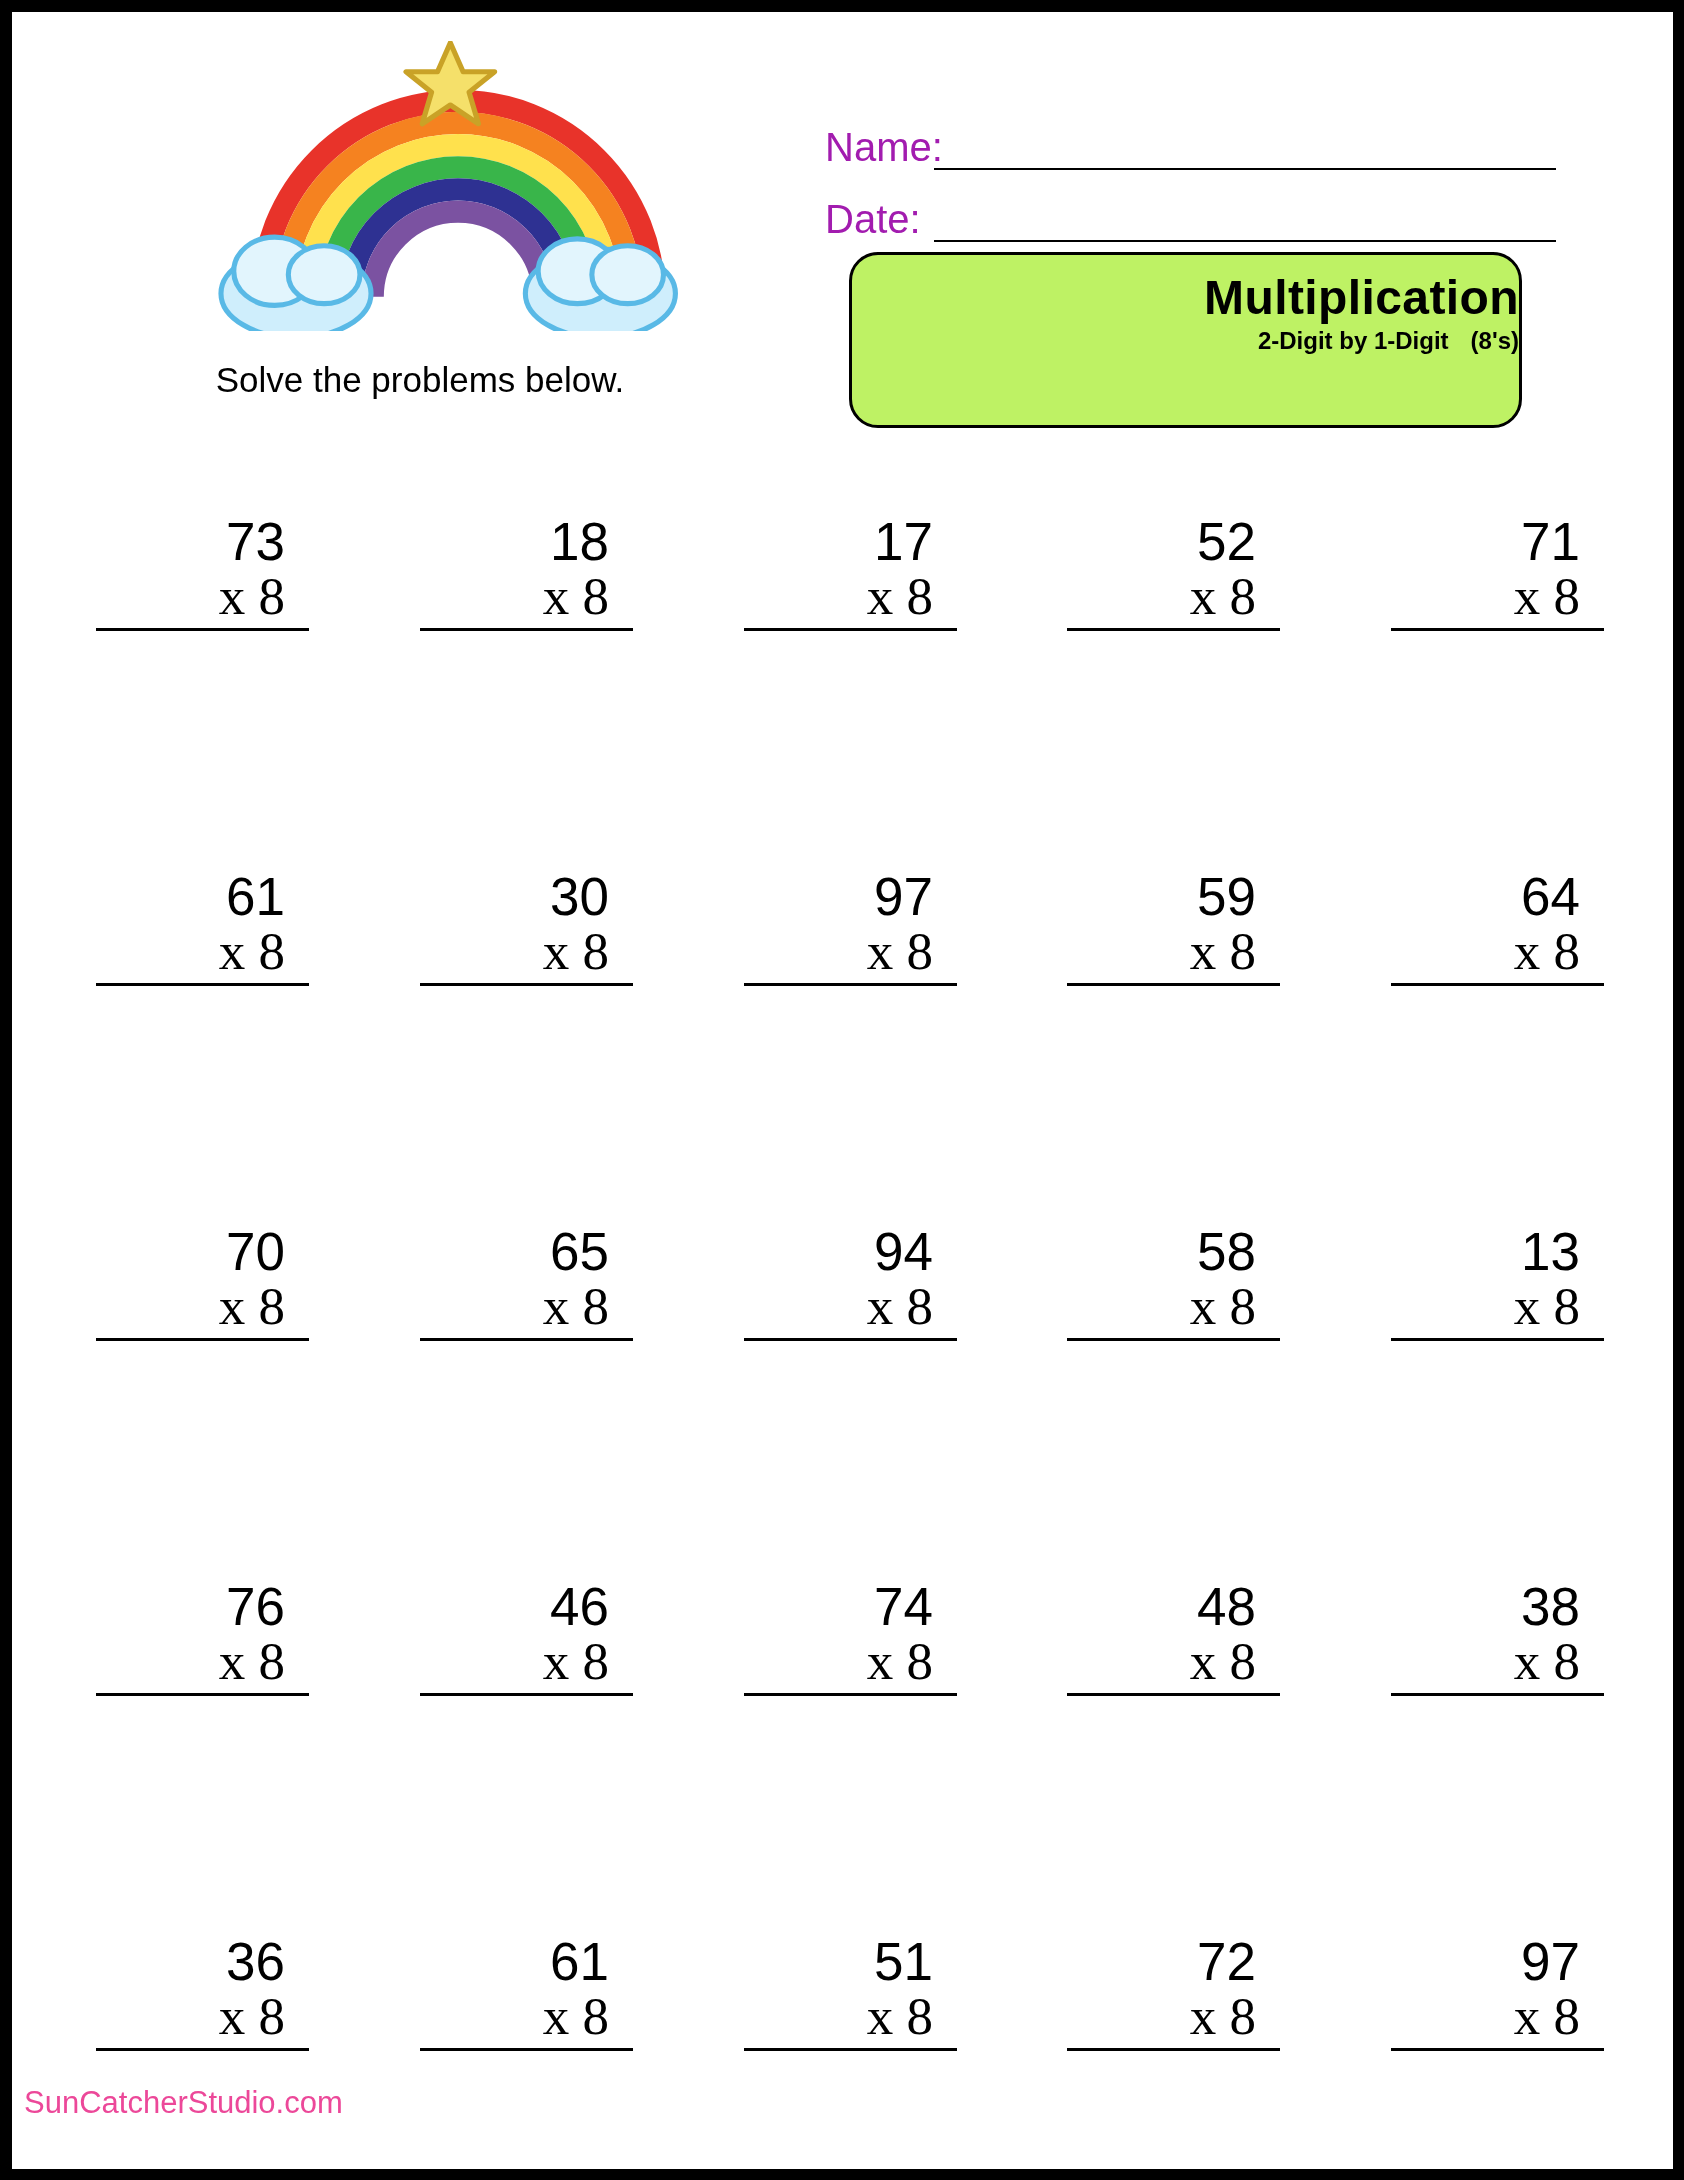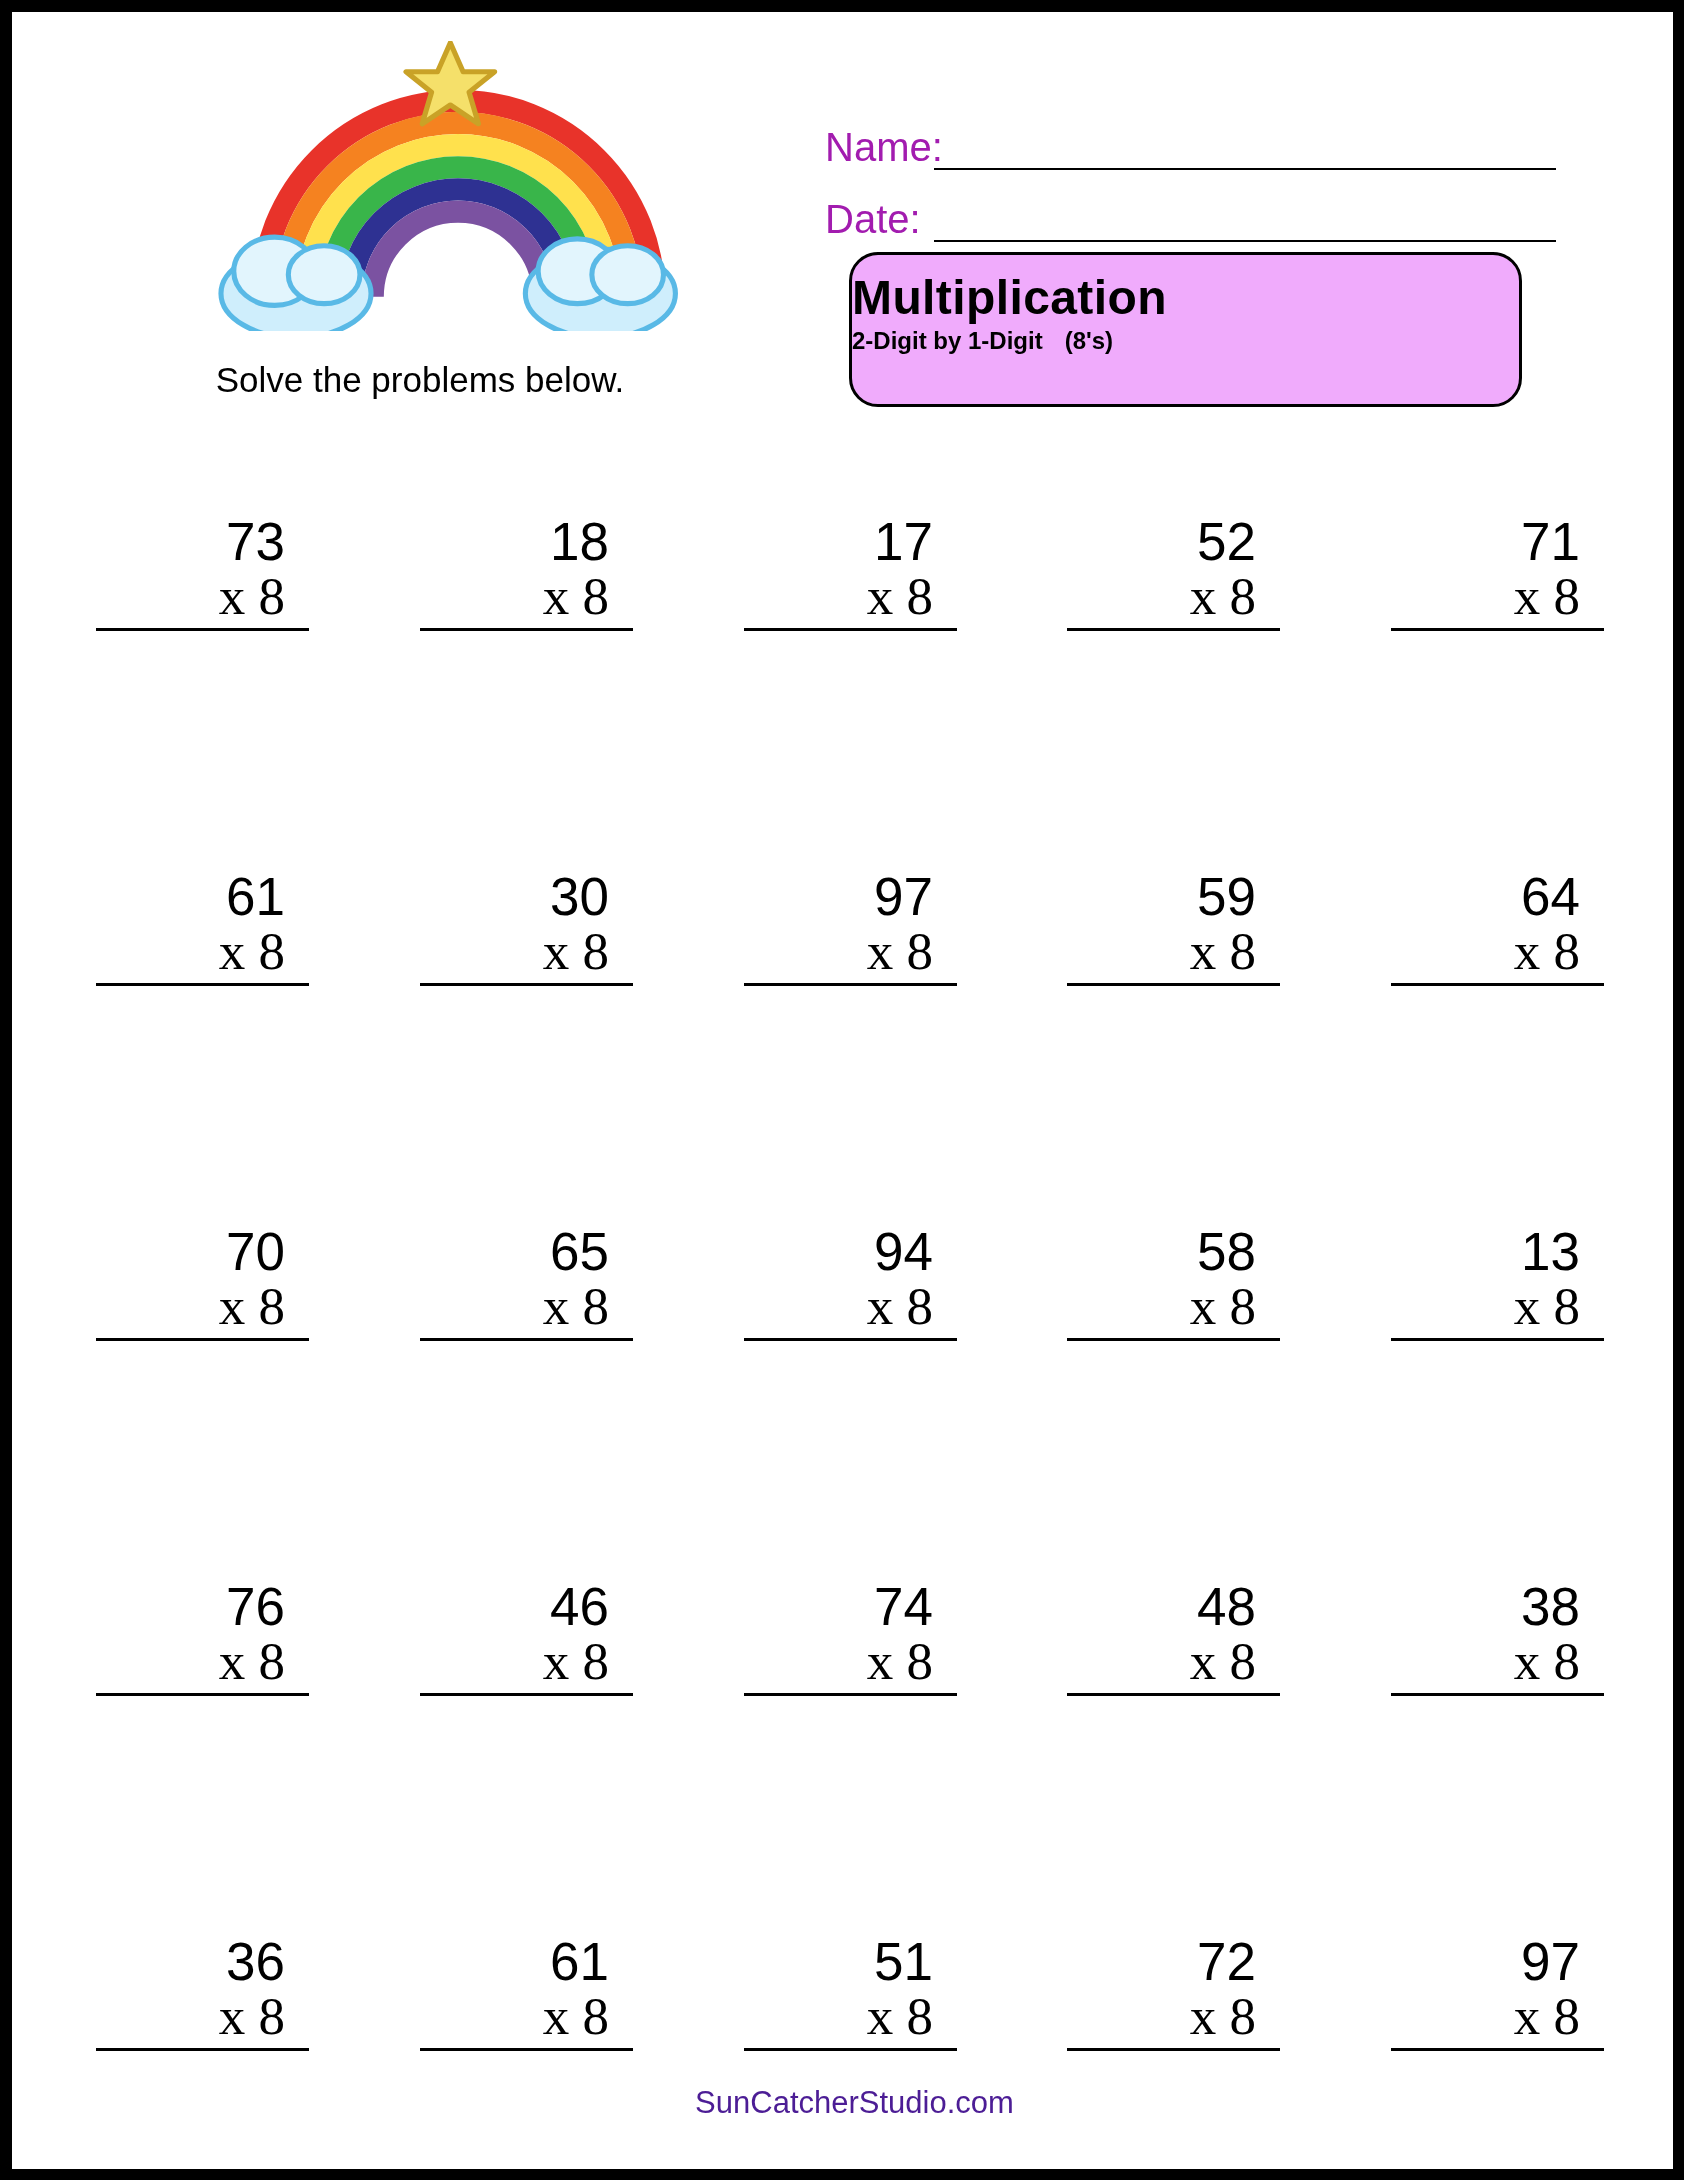--- a/index.html
+++ b/index.html
@@ -81,26 +81,26 @@
     border-bottom: 2.6px solid #000;
     height: 29px;
     vertical-align: bottom;
   }
 
   .title-box {
     position: absolute;
     left: 825px;
     top: 228px;
     width: 673px;
-    height: 155px;
+    height: 176px;
     box-sizing: border-box;
-    background: #f0abfc;
+    background: #bef264;
     border: 3.4px solid #000000;
     border-radius: 29px;
-    text-align: left;
+    text-align: right;
   }
   .title-main {
     margin-top: 15.3px;
     font-size: 48px;
     font-weight: bold;
     color: #000;
     letter-spacing: 0.4px;
   }
   .title-sub {
     margin-top: 1.7px;
@@ -147,23 +147,23 @@
   .c1 { left: 396px; }
   .c2 { left: 720px; }
   .c3 { left: 1043px; }
   .c4 { left: 1367px; }
 
   .footer {
     position: absolute;
     left: 0;
     top: 2061px;
     width: 1661px;
-    text-align: center;
+    text-align: left;
     font-size: 31px;
-    color: #4c1d95;
+    color: #ec4899;
     font-family: "Liberation Sans", sans-serif;
   }
 </style>
 </head>
 <body>
 
 <div class="page">
   <div class="inner">
 
     <div class="header">

